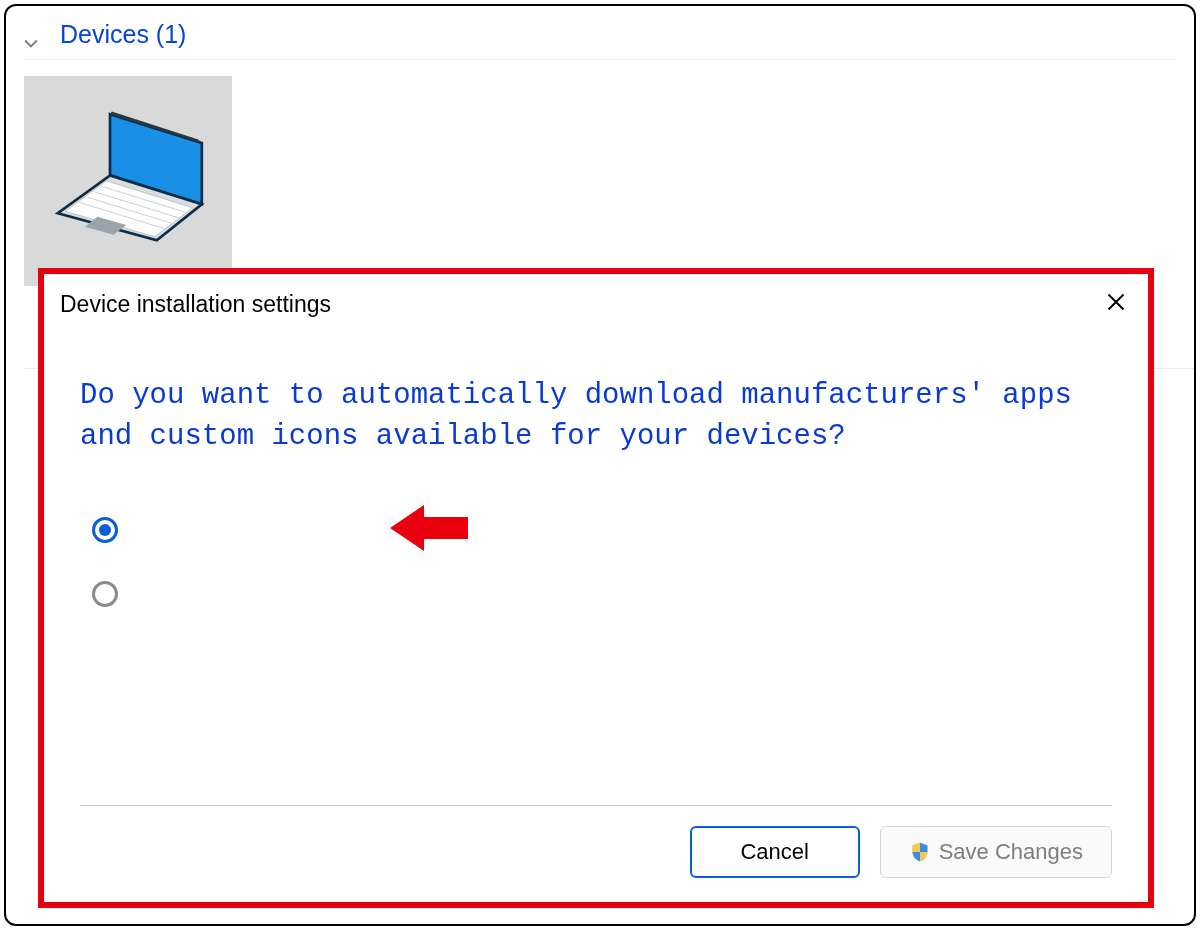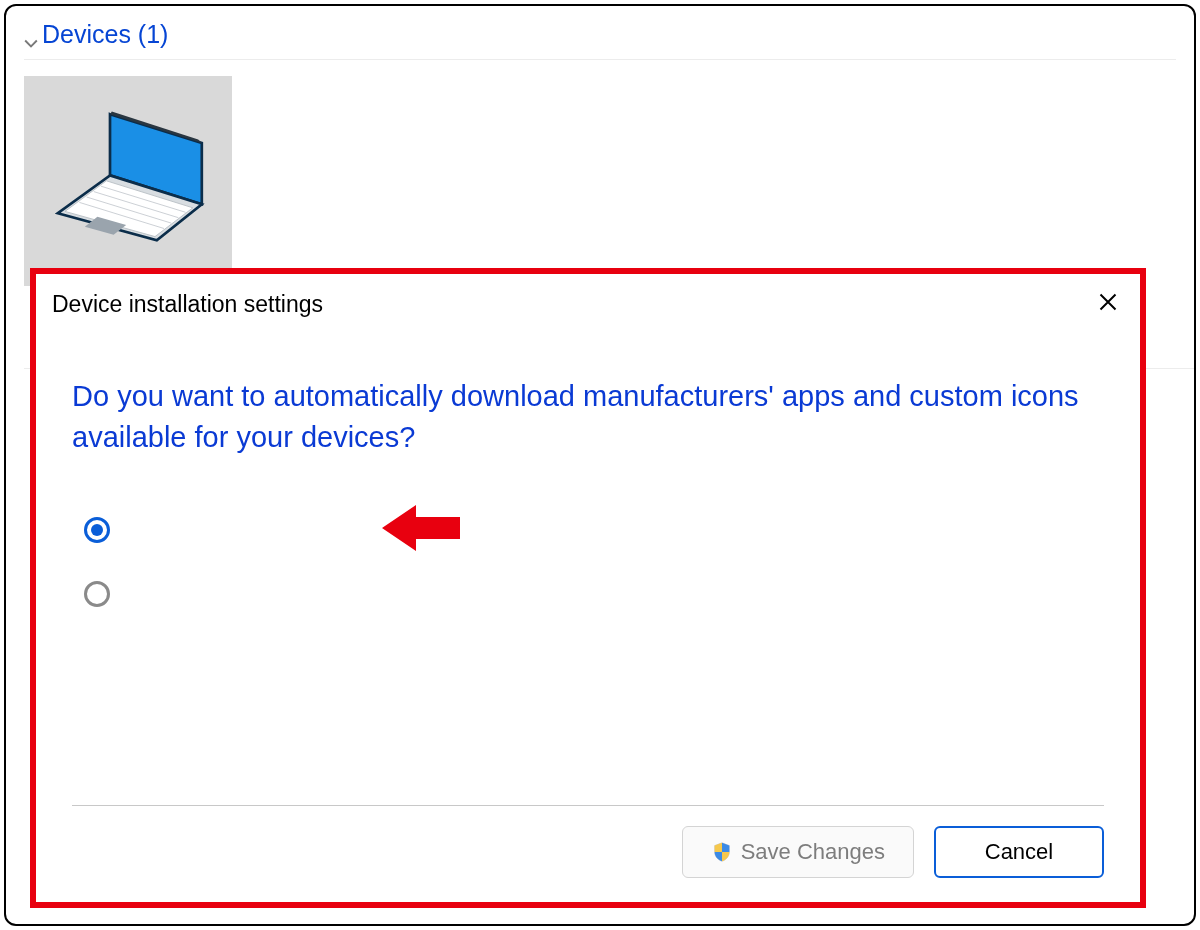--- a/index.html
+++ b/index.html
@@ -20,21 +20,21 @@
       background: #fff;
     }
     
     
     .devices-section {
       padding: 10px 18px;
     }
     .devices-header {
       display: flex;
       align-items: center;
-      gap: 4px;
+      gap: 22px;
       color: #0645d4;
       font-size: 25px;
       padding: 4px 0 10px 0;
       border-bottom: 1px solid #ececec;
       cursor: pointer;
     }
     .chevron-down {
       width: 14px; height: 14px;
       display:inline-block;
       color: #7a7a7a;
@@ -53,21 +53,21 @@
     .faint-divider {
       position: absolute;
       left: 18px; right: 0;
       top: 362px;
       border-top: 1px solid #ececec;
     }
     
     
     .dialog {
       position: absolute;
-      left: 24px;
+      left: 32px;
       top: 262px;
       width: 1116px;
       height: 640px;
       background: #fff;
       border: 6px solid #e8000f;
       padding: 0;
     }
     .dialog-titlebar {
       display: flex;
       align-items: center;
@@ -88,20 +88,21 @@
     }
     .dialog-body {
       padding: 40px 36px 0 36px;
     }
     .question {
       color: #0a3ad4;
       font-size: 29px;
       line-height: 1.4;
       font-weight: 400;
       margin-bottom: 60px;
+      font-family: Liberation Mono, monospace;
     }
     .radio-row {
       display: flex;
       align-items: center;
       gap: 12px;
       margin-bottom: 38px;
       padding-left: 12px;
       cursor: pointer;
     }
     .radio {
@@ -243,32 +244,32 @@
 
     <div class="arrow-annot">
       <svg viewBox="0 0 78 54" width="78" height="54">
         <polygon points="0,27 34,4 34,16 78,16 78,38 34,38 34,50" fill="#e8000f"></polygon>
       </svg>
     </div>
 
     <div class="dialog-footer">
       <div class="footer-divider"></div>
       <div class="footer-buttons">
+        <div class="btn cancel">
+          <span>Cancel</span>
+        </div>
         <div class="btn save">
           <span class="shield">
             <svg viewBox="0 0 24 24" width="22" height="22">
               <path d="M12 2 L20 5 V12 C20 17 16 21 12 22 C8 21 4 17 4 12 V5 Z" fill="#f5f5f5" stroke="#9aa0a6" stroke-width="0.5"></path>
               <path d="M12 2 L20 5 V12 L12 12 Z" fill="#3b8ae6"></path>
               <path d="M12 2 L4 5 V12 L12 12 Z" fill="#f6c84c"></path>
               <path d="M12 12 L20 12 C20 17 16 21 12 22 Z" fill="#f6c84c"></path>
               <path d="M12 12 L4 12 C4 17 8 21 12 22 Z" fill="#3b8ae6"></path>
             </svg>
           </span>
           <span>Save Changes</span>
         </div>
-        <div class="btn cancel">
-          <span>Cancel</span>
-        </div>
       </div>
     </div>
   </div>
 
 </div>
 
 </body></html>

